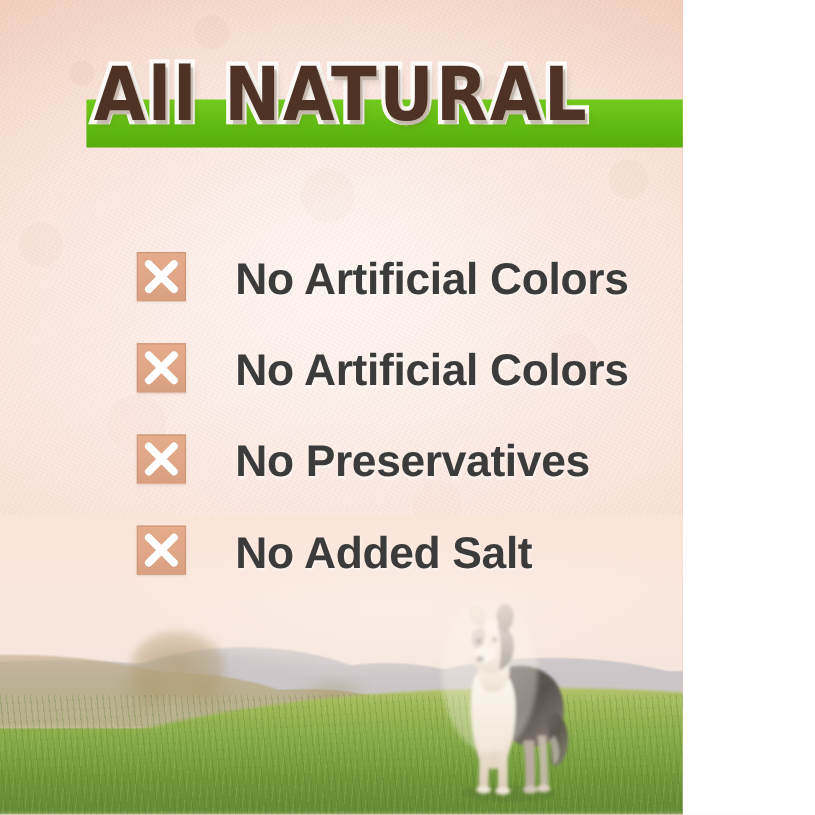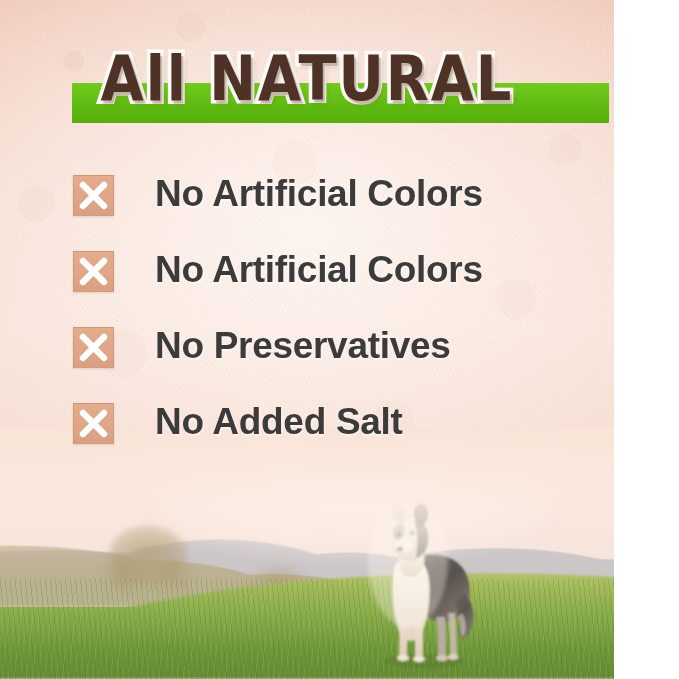--- a/index.html
+++ b/index.html
@@ -3,21 +3,21 @@
 <meta charset="utf-8">
 <style>
   html, body {
     margin: 0;
     padding: 0;
     background: #ffffff;
   }
 
   #canvas {
     position: relative;
-    width: 614px;
+    width: 569px;
     height: 679px;
     overflow: hidden;
     font-family: "Liberation Sans", sans-serif;
     background: #fca5a5;
   }
 
   
   .bg-base {
     position: absolute;
     inset: 0;
@@ -286,22 +286,23 @@
 
   
   .features {
     position: absolute;
     left: 73px;
     top: 175px;
     width: 560px;
   }
   .feature-row {
     display: flex;
-    align-items: flex-start;
+    align-items: flex-end;
     height: 76px;
+    margin-left: 41px;
   }
   .xbox {
     position: relative;
     width: 39px;
     height: 39px;
     flex: 0 0 39px;
     background: linear-gradient(180deg, #e4ac8b 0%, #dfa687 55%, #d89f80 100%);
     border: 1px solid rgba(195,144,115,0.55);
     box-shadow: 0 1px 2px rgba(150,105,85,0.22);
   }

